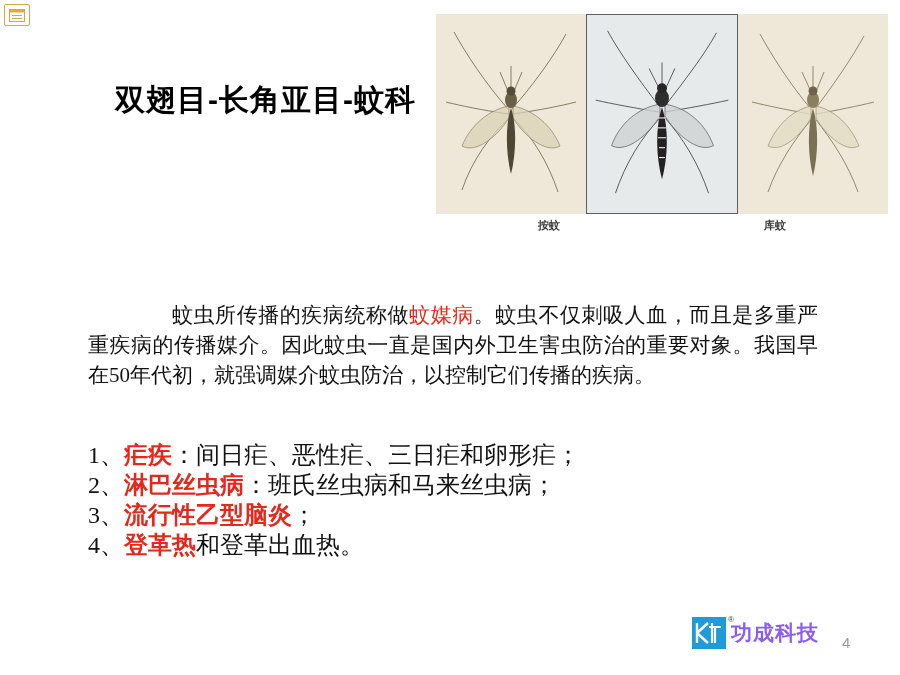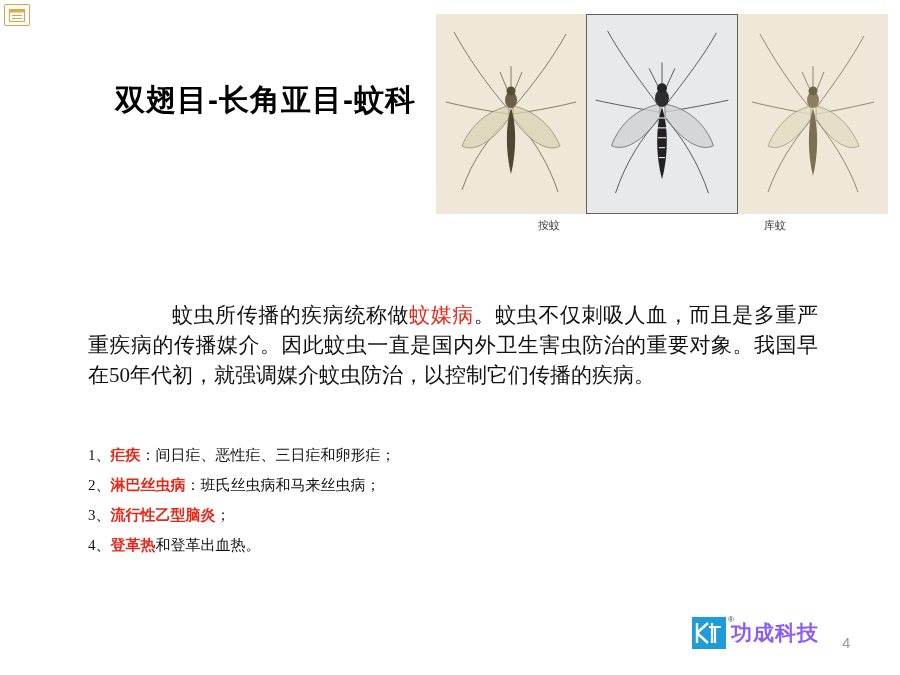--- a/index.html
+++ b/index.html
@@ -46,20 +46,21 @@
     margin-left: 47px;
   }
 
   
   .figure {
     position: absolute;
     left: 436px;
     top: 14px;
     width: 452px;
     height: 238px;
+    font-weight: bold;
   }
   .figure-plate {
     position: absolute;
     left: 0;
     top: 0;
     width: 452px;
     height: 200px;
     background: #efe7d7;
     display: flex;
   }
@@ -107,21 +108,21 @@
     text-indent: 84px;
     margin-top: 12px;
   }
   .hl-red { color: #e8271a; }
 
   .list-block {
     position: absolute;
     left: 88px;
     top: 440px;
     width: 740px;
-    font-size: 15px;
+    font-size: 24px;
     line-height: 30px;
     color: #111111;
   }
   .list-item { white-space: nowrap; }
   .term { color: #e8271a; font-weight: bold; }
 
   
   .logo {
     position: absolute;
     left: 692px;

